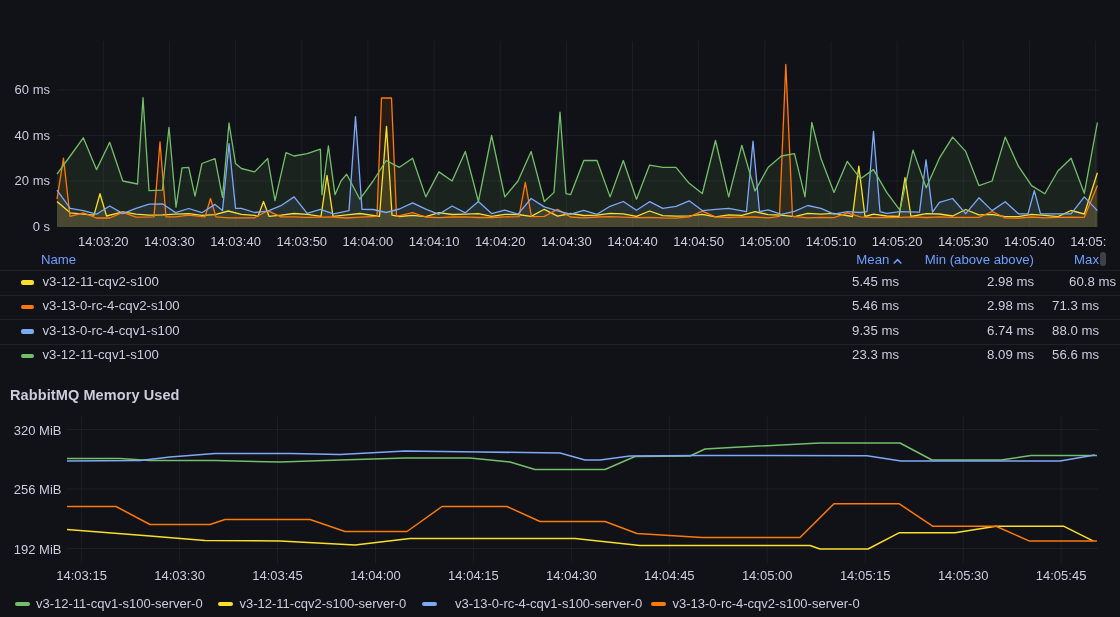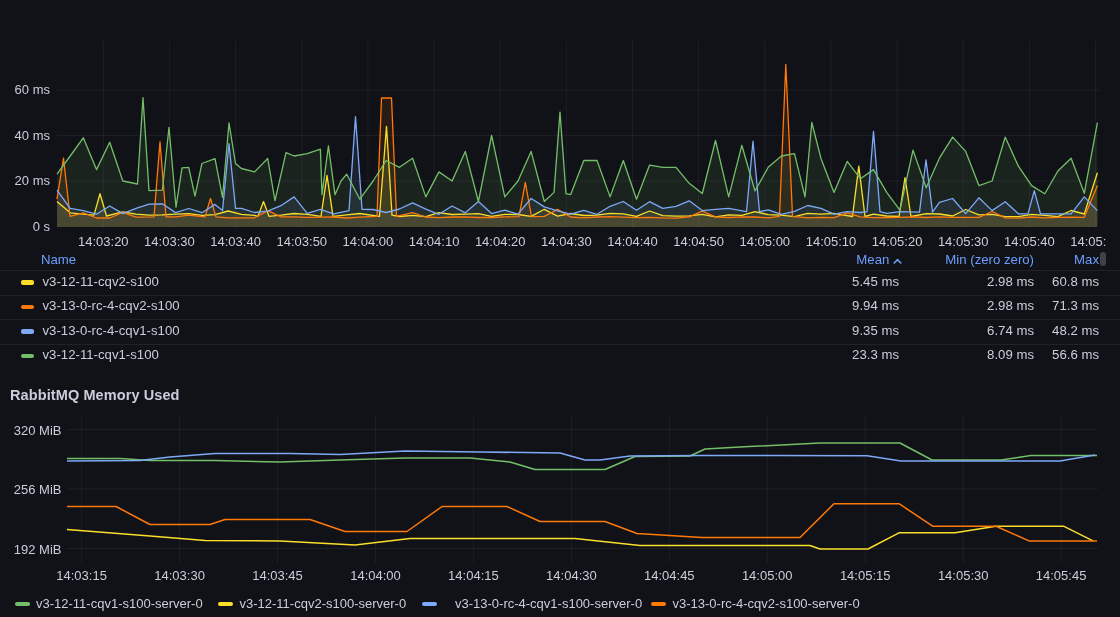--- a/index.html
+++ b/index.html
@@ -107,47 +107,47 @@
 <text x="865.2" y="580" class="ax" text-anchor="middle">14:05:15</text>
 <text x="963.2" y="580" class="ax" text-anchor="middle">14:05:30</text>
 <text x="1061.1" y="580" class="ax" text-anchor="middle">14:05:45</text>
 </svg>
 <div class="title" style="left:10px;top:387px">RabbitMQ Memory Used</div>
 <div class="lhead">
 <span class="nm">Name</span>
 <span class="val" style="right:218px">Mean&nbsp;<svg width="9" height="6" style="display:inline-block">
           <path d="M1.2,5 L4.5,1.6 L7.8,5" fill="none" stroke="#6e9fff" stroke-width="1.6" stroke-linecap="round"></path>
         </svg></span>
-<span class="val" style="right:86px">Min (zero zero)</span>
+<span class="val" style="right:86px">Min (above above)</span>
 <span class="val" style="right:21px">Max</span>
 </div>
 <div class="lsep" style="top:270px"></div>
 <div class="lsep" style="top:294.5px"></div>
 <div class="lsep" style="top:319px"></div>
 <div class="lsep" style="top:343.5px"></div>
 <div class="lrow" style="top:270.5px">
 <span class="sw" style="background:#fade2a"></span>
 <span class="nm">v3-12-11-cqv2-s100</span>
 <span class="val" style="right:221px">5.45 ms</span>
 <span class="val" style="right:86px">2.98 ms</span>
-<span class="val" style="right:21px">60.8 ms</span>
+<span class="val" style="right:4px">60.8 ms</span>
 </div>
     <div class="lrow" style="top:295px">
 <span class="sw" style="background:#ff780a"></span>
 <span class="nm">v3-13-0-rc-4-cqv2-s100</span>
-<span class="val" style="right:221px">9.94 ms</span>
+<span class="val" style="right:221px">5.46 ms</span>
 <span class="val" style="right:86px">2.98 ms</span>
 <span class="val" style="right:21px">71.3 ms</span>
 </div>
     <div class="lrow" style="top:319.5px">
 <span class="sw" style="background:#7da9f7"></span>
 <span class="nm">v3-13-0-rc-4-cqv1-s100</span>
 <span class="val" style="right:221px">9.35 ms</span>
 <span class="val" style="right:86px">6.74 ms</span>
-<span class="val" style="right:21px">48.2 ms</span>
+<span class="val" style="right:21px">88.0 ms</span>
 </div>
     <div class="lrow" style="top:344px">
 <span class="sw" style="background:#73bf69"></span>
 <span class="nm">v3-12-11-cqv1-s100</span>
 <span class="val" style="right:221px">23.3 ms</span>
 <span class="val" style="right:86px">8.09 ms</span>
 <span class="val" style="right:21px">56.6 ms</span>
 </div>
 <div class="sbar"></div>
 <span class="bsw" style="left:14.5px;background:#73bf69"></span>

